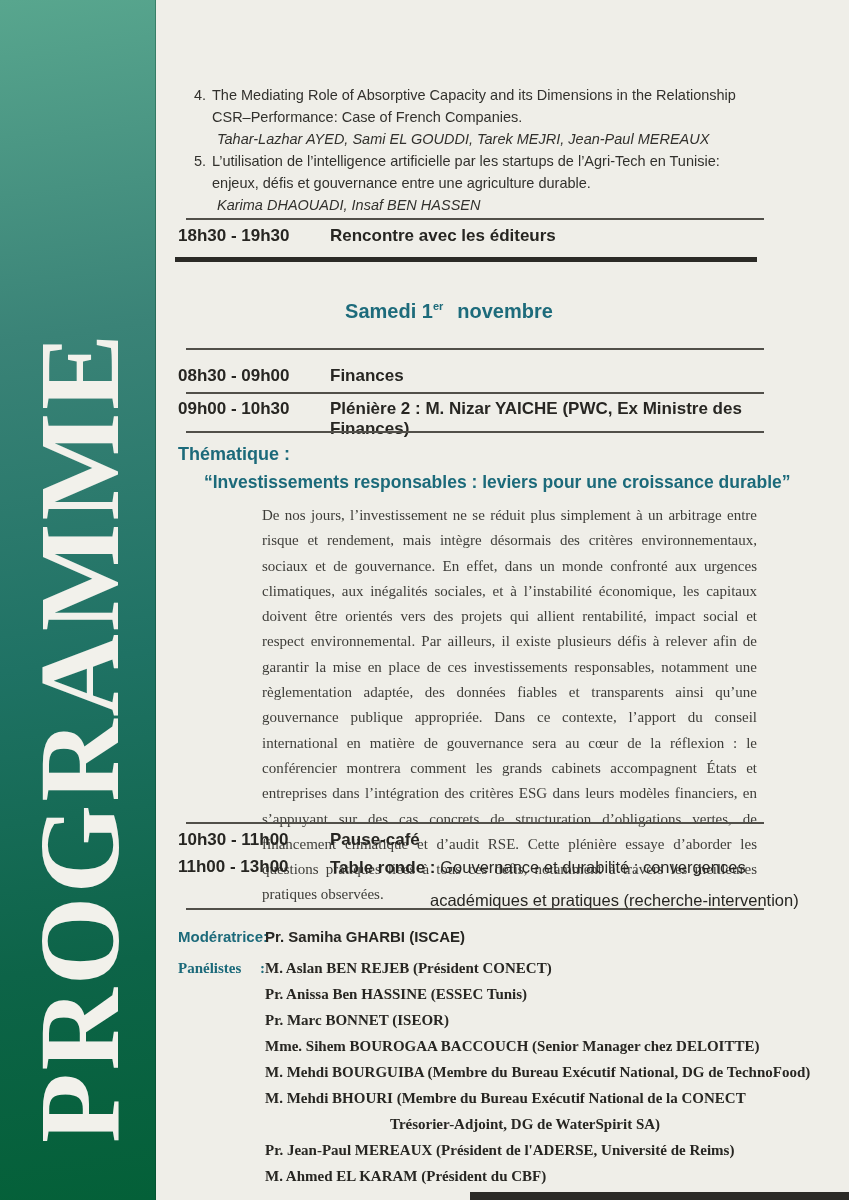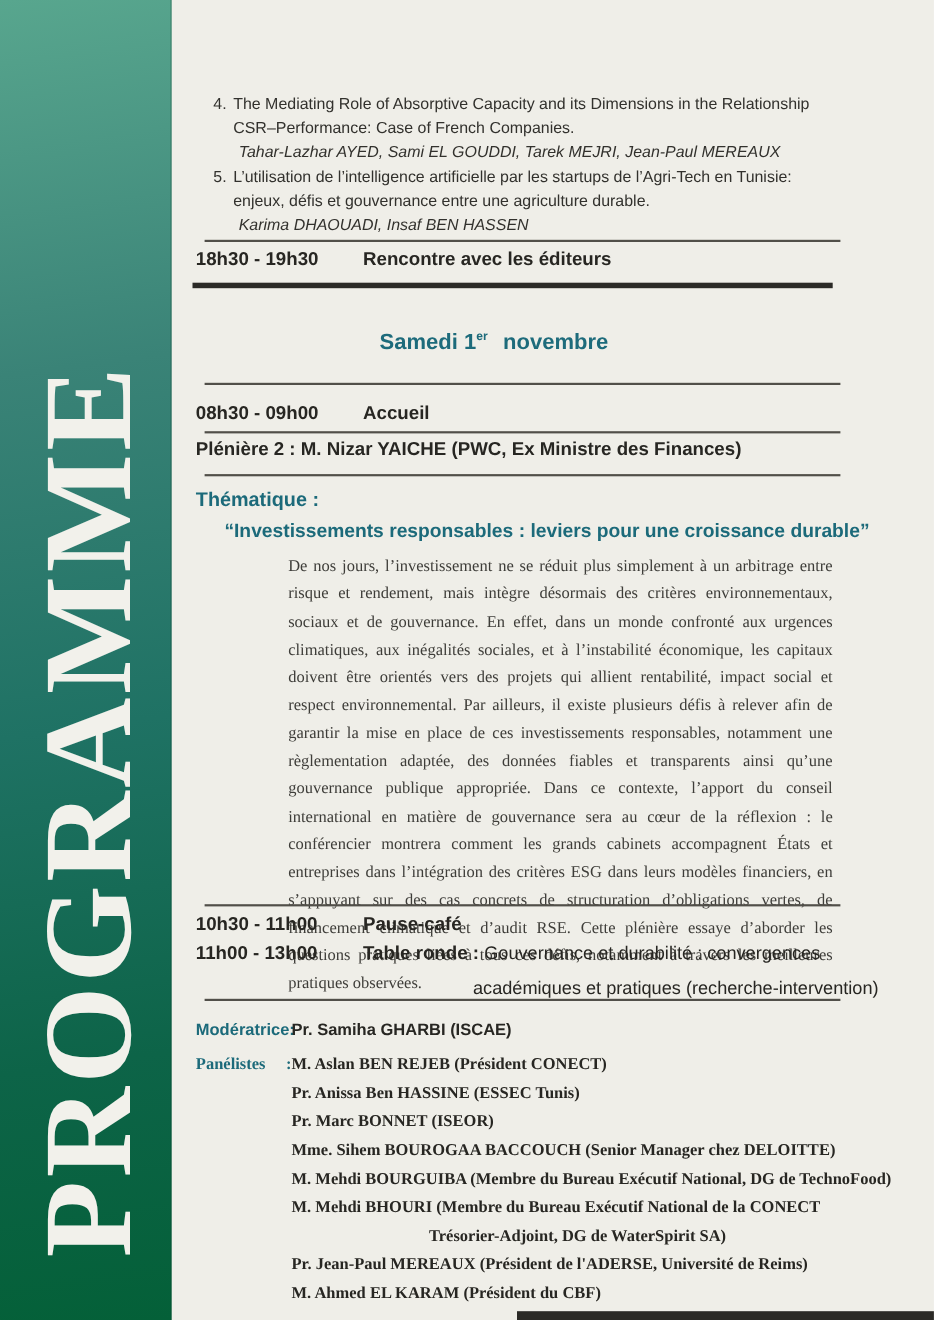--- a/index.html
+++ b/index.html
@@ -102,26 +102,27 @@
   <div class="rule-thick" style="left:175px;top:257px;width:582px;"></div>
 
   <div id="day-header" class="abs">
     <span>Samedi 1</span><sup>er</sup><span class="day-suffix">novembre</span>
   </div>
 
   <div class="rule-thin" style="left:186px;top:348px;width:578px;"></div>
 
   <div class="sched-row" style="top:366px;">
     <div class="time">08h30 - 09h00</div>
-    <div class="title">Accueil</div>
+    <div class="title">Finances</div>
   </div>
 
   <div class="rule-thin" style="left:186px;top:392px;width:578px;"></div>
 
   <div class="sched-row" style="top:399px;">
+    <div class="time">09h00 - 10h30</div>
     <div class="title">Plénière 2 : M. Nizar YAICHE (PWC, Ex Ministre des Finances)</div>
   </div>
 
   <div class="rule-thin" style="left:186px;top:431px;width:578px;"></div>
 
   <div id="them-label" class="abs">Thématique :</div>
   <div id="them-quote" class="abs">“Investissements responsables : leviers pour une croissance durable”</div>
   <div id="them-para" class="abs">De nos jours, l’investissement ne se réduit plus simplement à un arbitrage entre risque et rendement, mais intègre désormais des critères environnementaux, sociaux et de gouvernance. En effet, dans un monde confronté aux urgences climatiques, aux inégalités sociales, et à l’instabilité économique, les capitaux doivent être orientés vers des projets qui allient rentabilité, impact social et respect environnemental. Par ailleurs, il existe plusieurs défis à relever afin de garantir la mise en place de ces investissements responsables, notamment une règlementation adaptée, des données fiables et transparents ainsi qu’une gouvernance publique appropriée. Dans ce contexte, l’apport du conseil international en matière de gouvernance sera au cœur de la réflexion : le conférencier montrera comment les grands cabinets accompagnent États et entreprises dans l’intégration des critères ESG dans leurs modèles financiers, en s’appuyant sur des cas concrets de structuration d’obligations vertes, de financement climatique et d’audit RSE. Cette plénière essaye d’aborder les questions pratiques liées à tous ces défis, notamment à travers les meilleures pratiques observées.</div>
 
   <div class="rule-thin" style="left:186px;top:822px;width:578px;"></div>

